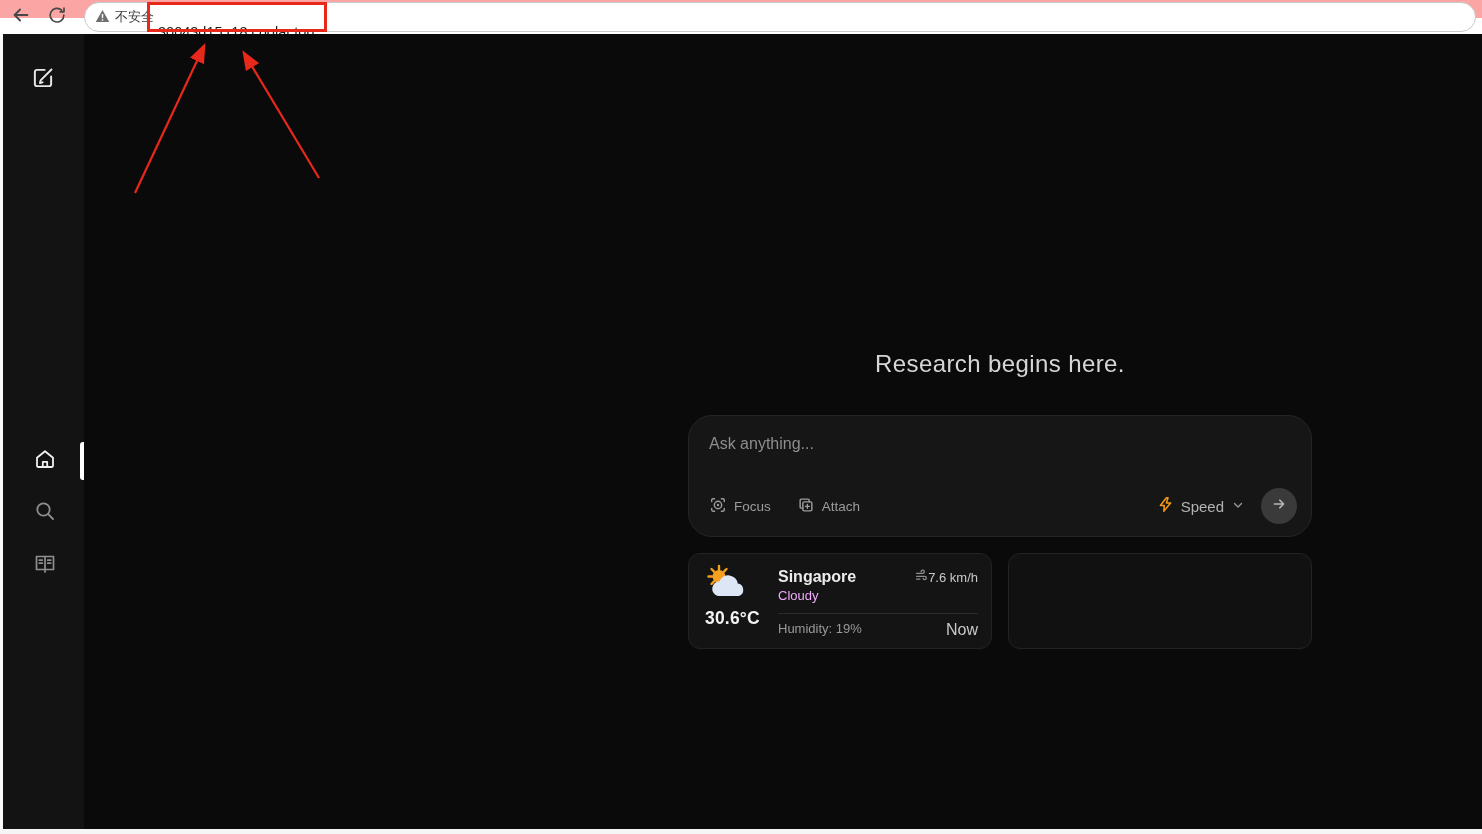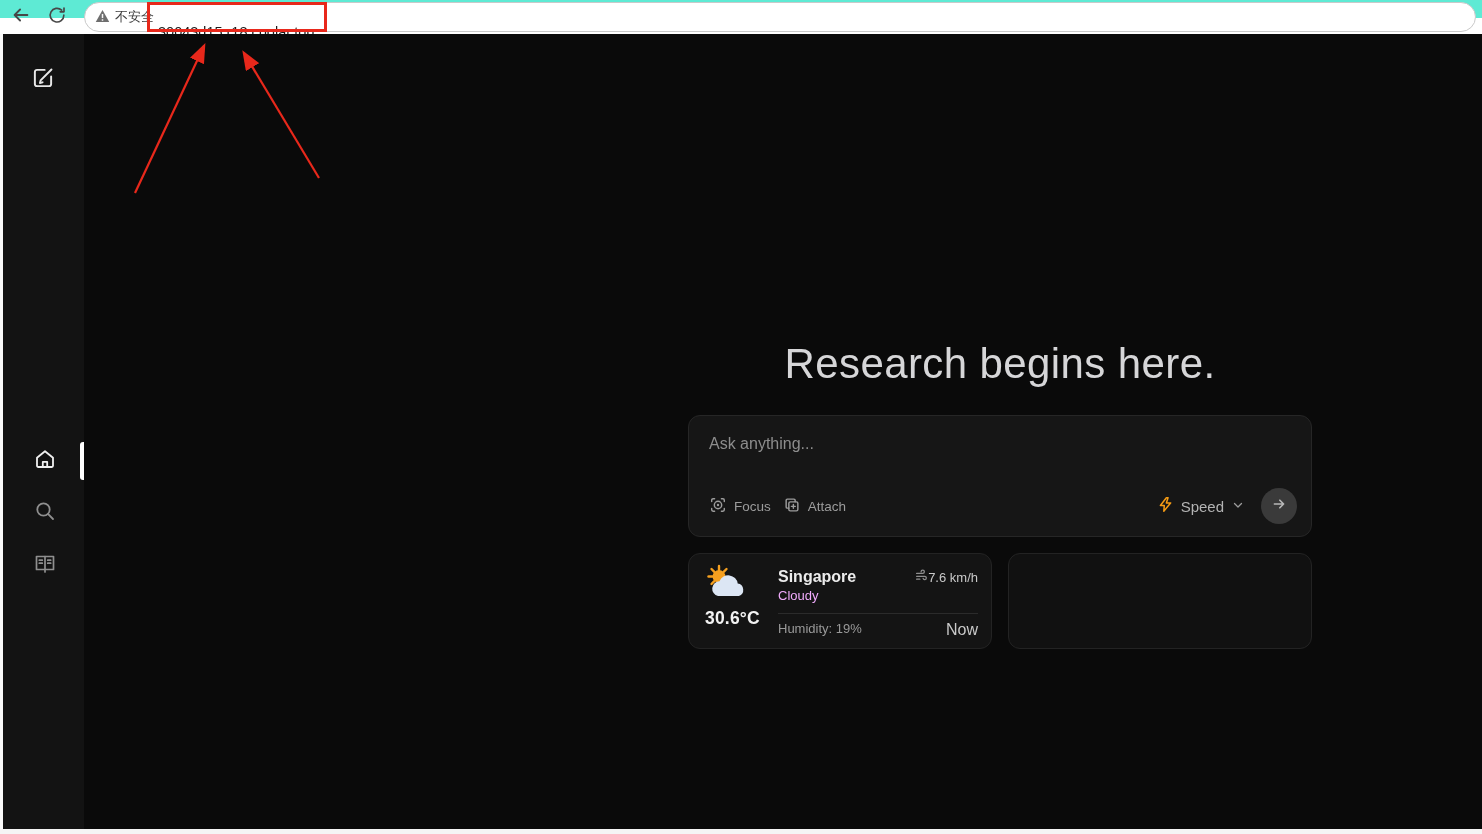--- a/index.html
+++ b/index.html
@@ -1,20 +1,20 @@
 <!DOCTYPE html>
 <html><head>
 <meta charset="utf-8">
 <style>
   * { margin:0; padding:0; box-sizing:border-box; }
   body { background:#2b2b2b; font-family:"Liberation Sans", sans-serif; }
   .page { position:relative; width:1482px; height:834px; background:#ffffff; overflow:hidden; }
 
   
-  .toolbar { position:absolute; left:0; top:0; width:100%; height:18px; background:#5eead4; }
+  .toolbar { position:absolute; left:0; top:0; width:100%; height:18px; background:#fca5a5; }
   .tb-btn { position:absolute; top:4px; width:26px; height:26px; display:flex; align-items:center; justify-content:center; border-radius:50%; cursor:pointer; }
   .tb-back { left:8px; } .tb-refresh { left:44px; }
   .url-pill { position:absolute; left:84px; right:6px; top:2px; height:30px; background:#ffffff; border:1px solid #c9c9c9; border-radius:15px; }
   .security-badge { position:absolute; left:95px; top:0; height:34px; display:flex; align-items:center; gap:5px; font-size:13px; color:#3f3f3f; cursor:pointer; }
   .url-text { position:absolute; left:158px; top:0; height:33px; line-height:33px; font-size:14.5px; color:#1c1c1c; cursor:text; white-space:nowrap;margin-top:16px; }
 
   
   .red-box { position:absolute; left:147px; top:2px; width:180px; height:30px; border:3px solid var(--red); z-index:6; pointer-events:none; }
   .arrows { position:absolute; left:0; top:0; width:1482px; height:834px; pointer-events:none; z-index:6; }
 
@@ -25,26 +25,26 @@
 
   .sidebar { position:absolute; left:3px; top:0; bottom:0; width:81px; background:#131313; }
   .side-btn { position:absolute; left:29px; width:26px; height:26px; display:flex; align-items:center; justify-content:center; cursor:pointer; }
   .sb-compose { top:33px; left:27px; }
   .sb-home { top:414px; }
   .sb-search { top:466px; }
   .sb-library { top:518px; }
   .active-bar { position:absolute; right:0; top:408px; width:4px; height:38px; background:#ffffff; border-radius:3px 0 0 3px; }
 
   .main { position:absolute; left:84px; top:0; right:0; bottom:0; background:#0a0a0a; }
-  .heading { position:absolute; left:604px; top:310px; width:624px; text-align:center; font-size:42px; line-height:40px; font-weight:500; letter-spacing:0.4px; color:#d6d6d8; }
-
-  .search-card { position:absolute; left:604px; top:381px; width:624px; height:122px; background:#161616; border:1px solid #262626; border-radius:12px; }
+  .heading { position:absolute; left:604px; top:310px; width:624px; text-align:center; font-size:24px; line-height:40px; font-weight:500; letter-spacing:0.4px; color:#d6d6d8; }
+
+  .search-card { position:absolute; left:604px; top:381px; width:624px; height:122px; background:#161616; border:1px solid #262626; border-radius:24px; }
   .ask-input { display:block; width:100%; height:58px; padding:19px 20px 0; background:transparent; border:none; outline:none; resize:none; color:#e0e0e0; font-size:16px; font-family:"Liberation Sans", sans-serif; }
   .ask-input::placeholder { color:#8d8d8d; }
-  .card-actions { position:absolute; left:20px; right:14px; bottom:12px; height:36px; display:flex; align-items:center; gap:12px; }
+  .card-actions { position:absolute; left:20px; right:14px; bottom:12px; height:36px; display:flex; align-items:center; gap:26px; }
   .chip { display:flex; align-items:center; gap:7px; color:#9c9c9c; font-size:13.5px; cursor:pointer; }
   .right-group { margin-left:auto; display:flex; align-items:center; gap:16px; }
   .speed-sel { display:flex; align-items:center; gap:7px; color:#b3b3b3; font-size:15px; cursor:pointer; }
   .submit-btn { width:36px; height:36px; border-radius:50%; background:#3a3a3a; display:flex; align-items:center; justify-content:center; cursor:pointer; }
 
   .widget-card { position:absolute; top:519px; width:304px; height:96px; background:#141414; border:1px solid #232323; border-radius:12px; cursor:pointer; }
   .weather-card { left:604px; }
   .empty-card { left:924px; background:#111111; }
   .w-icon { position:absolute; left:13px; top:8px; }
   .w-temp { position:absolute; left:16px; top:54px; font-size:17.5px; font-weight:700; color:#f2f2f2; letter-spacing:0.2px; }

